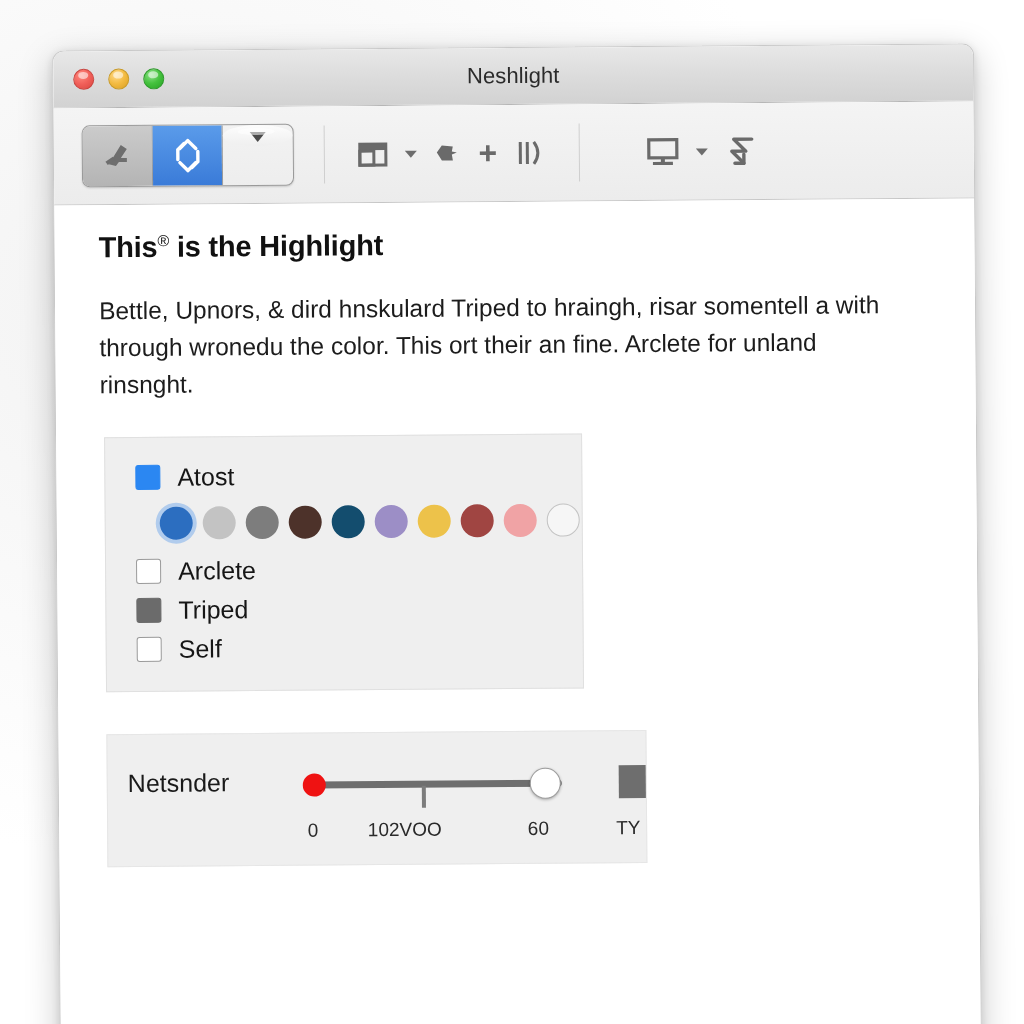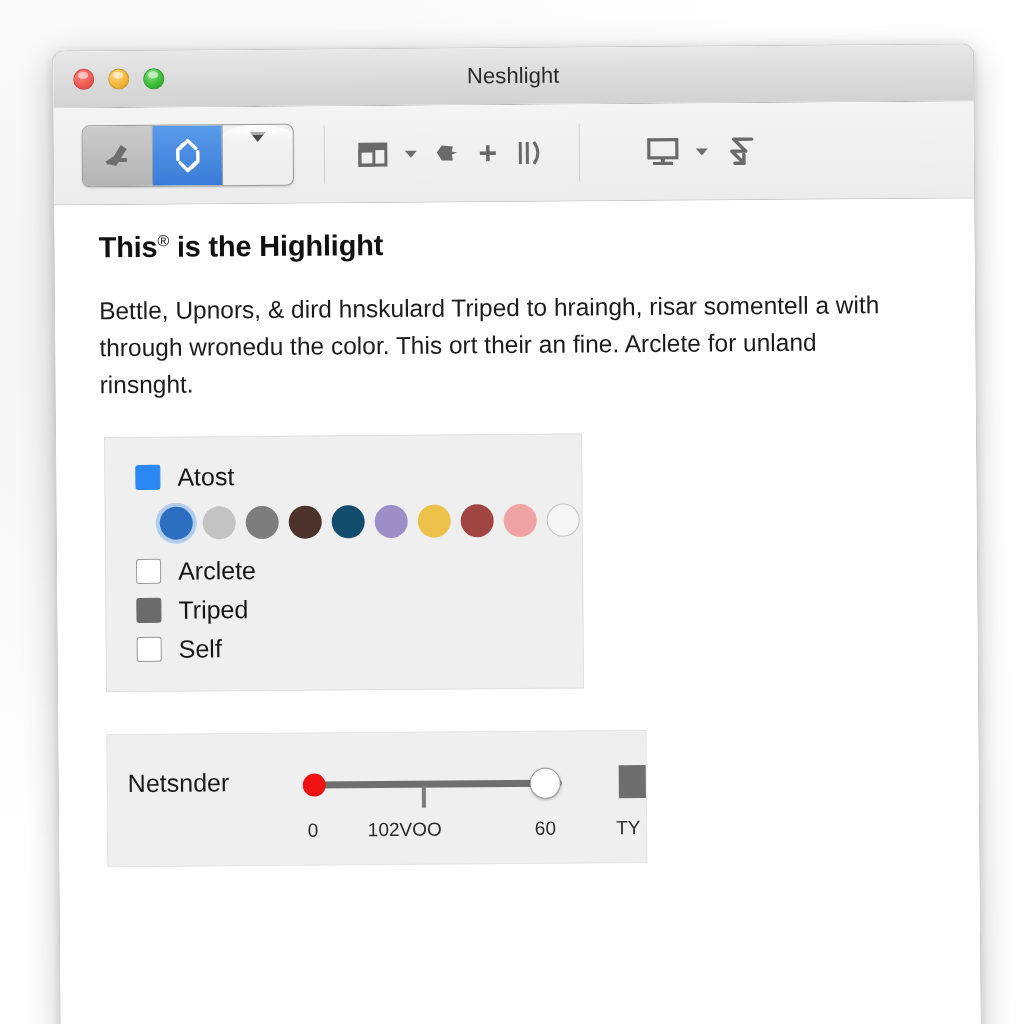--- a/index.html
+++ b/index.html
@@ -254,21 +254,21 @@
   }
   .tick-label {
     position: absolute;
     top: 52px;
     font-size: 19px;
     color: #2a2a2a;
     white-space: nowrap;
   }
   #lbl-min { left: 16px; }
   #lbl-mid { left: 76px; }
-  #lbl-max { left: 243px; }
+  #lbl-max { left: 236px; }
 
   #gray-square {
     width: 27px; height: 33px;
     background: #6e6e6e;
     margin-left: 10px;
     position: relative;
   }
   #gray-col { position: relative; }
   #lbl-end {
     position: absolute;

